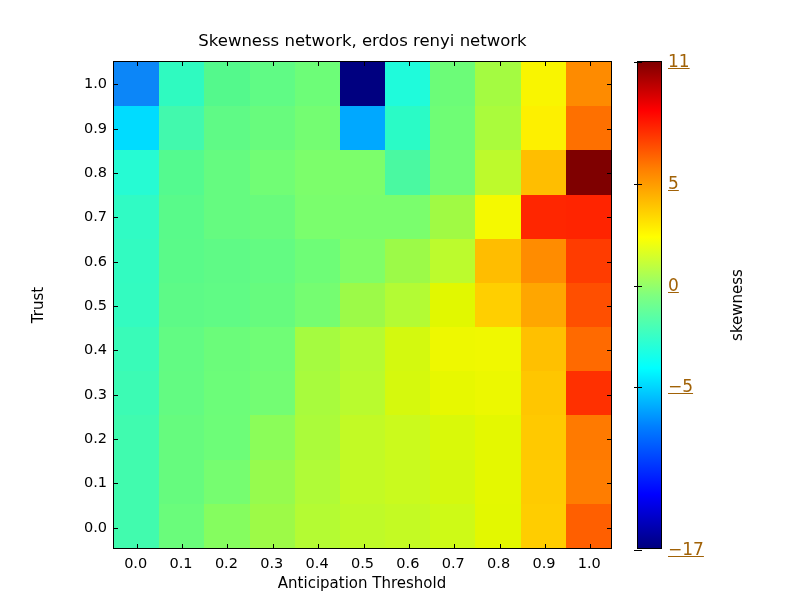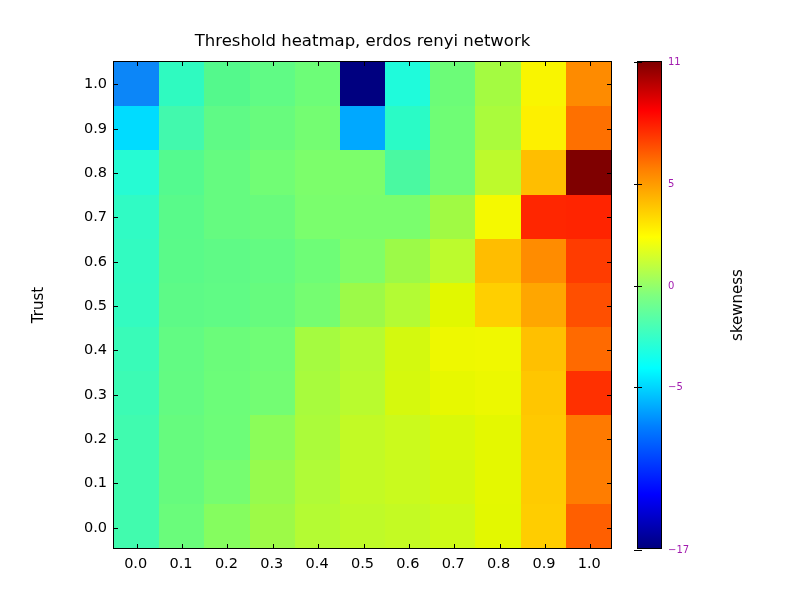--- a/index.html
+++ b/index.html
@@ -104,40 +104,41 @@
       #ffff00 64%,
       #ff7f00 78%,
       #ff0000 90%,
       #7f0000 100%);
   }
   .cbtick{position:absolute;background:#000;width:4px;height:1px;left:-4px;}
   .cbtick-in{position:absolute;background:#000;width:4px;height:1px;left:0px;}
   .cblabel{
     position:absolute;
     left:9px;
-    font-size:10px;
-    color:#a21caf;
+    font-size:17px;
+    color:#a16207;
     transform:translateY(-50%);
     white-space:nowrap;
+    text-decoration:underline;
   }
   #cbtitle{
     position:absolute;
     left:737px; top:305px;
     font-size:15px;
     color:#000;
     transform:translate(-50%,-50%) rotate(-90deg);
     white-space:nowrap;
   }
 </style>
 </head>
 <body>
 
 <div id="figure">
 
-  <div id="title">Threshold heatmap, erdos renyi network</div>
+  <div id="title">Skewness network, erdos renyi network</div>
 
   <div id="axes">
     <div id="grid">
         <div class="cell" title="x=0 y=1 z=-7" style="background: rgb(12, 134, 248);"></div>
         <div class="cell" title="x=0.1 y=1 z=-2.6" style="background: rgb(47, 250, 192);"></div>
         <div class="cell" title="x=0.2 y=1 z=-1.6" style="background: rgb(84, 249, 140);"></div>
         <div class="cell" title="x=0.3 y=1 z=-1.3" style="background: rgb(96, 251, 133);"></div>
         <div class="cell" title="x=0.4 y=1 z=-1" style="background: rgb(109, 253, 120);"></div>
         <div class="cell" title="x=0.5 y=1 z=-13" style="background: rgb(0, 0, 128);"></div>
         <div class="cell" title="x=0.6 y=1 z=-4.6" style="background: rgb(31, 251, 219);"></div>
@@ -340,20 +341,21 @@
       <div class="tick tick-x-b-in" style="left: 430.955px;"></div>
       <div class="tick tick-x-in" style="left: 430.955px;"></div>
       <div class="tick tick-x" style="left: 430.955px;"></div>
       <div class="tick tick-x-b" style="left: 476.318px;"></div>
       <div class="tick tick-x-b-in" style="left: 476.318px;"></div>
       <div class="tick tick-x-in" style="left: 476.318px;"></div>
       <div class="tick tick-x" style="left: 476.318px;"></div>
     </div>
 
   <div id="ytitle">Trust</div>
+  <div id="xtitle">Anticipation Threshold</div>
 
   <div id="cbar">
       <div class="cbtick" style="top: 0px;"></div>
       <div class="cbtick-in" style="top: 0px;"></div>
       <div class="cbtick" style="top: 122px;"></div>
       <div class="cbtick-in" style="top: 122px;"></div>
       <div class="cbtick" style="top: 223.667px;"></div>
       <div class="cbtick-in" style="top: 223.667px;"></div>
       <div class="cbtick" style="top: 325.333px;"></div>
       <div class="cbtick-in" style="top: 325.333px;"></div>

